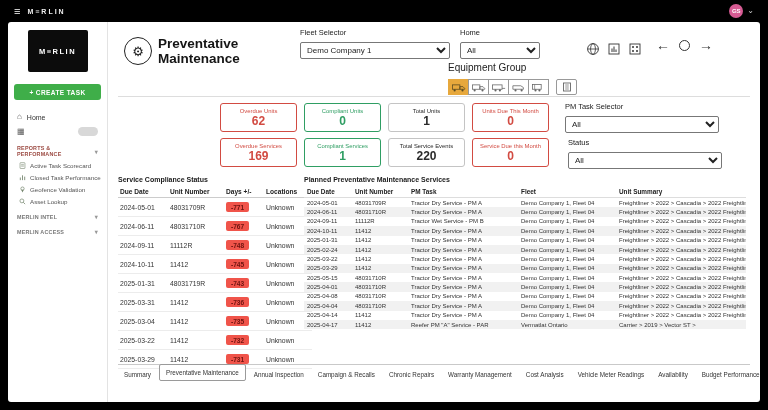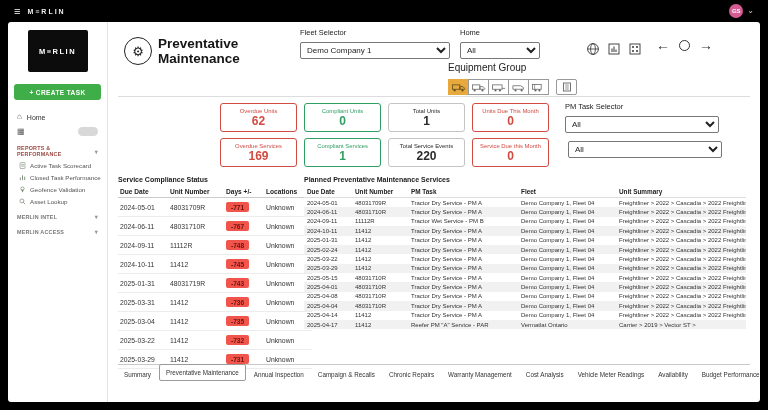--- a/index.html
+++ b/index.html
@@ -323,20 +323,21 @@
       </div>
     </div>
 
     <div class="field f-pmtask">
       <label>PM Task Selector</label>
       <select>
         <option>All</option>
       </select>
     </div>
     <div class="field f-status">
+      <label>Status</label>
       <select>
         <option>All</option>
       </select>
     </div>
 
     <div class="tbl-left">
       <div class="table-title">Service Compliance Status</div>
       <table>
         <thead>
           <tr>

